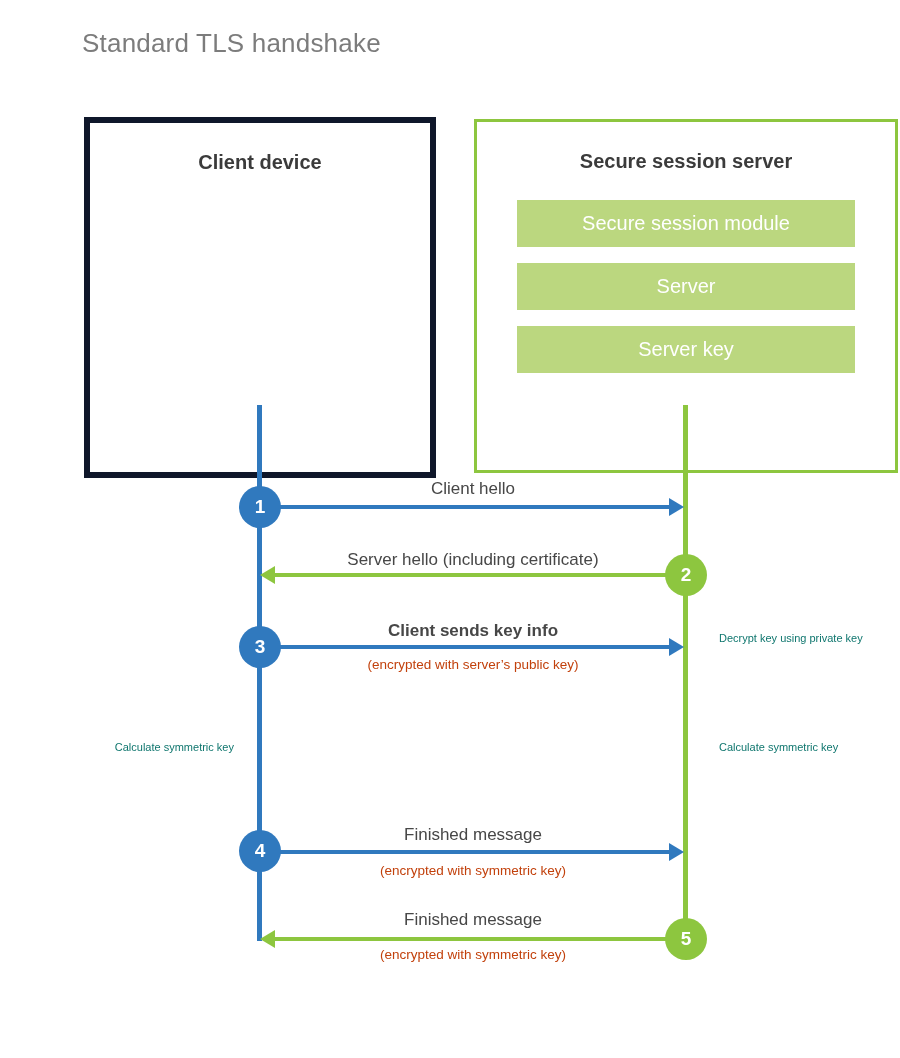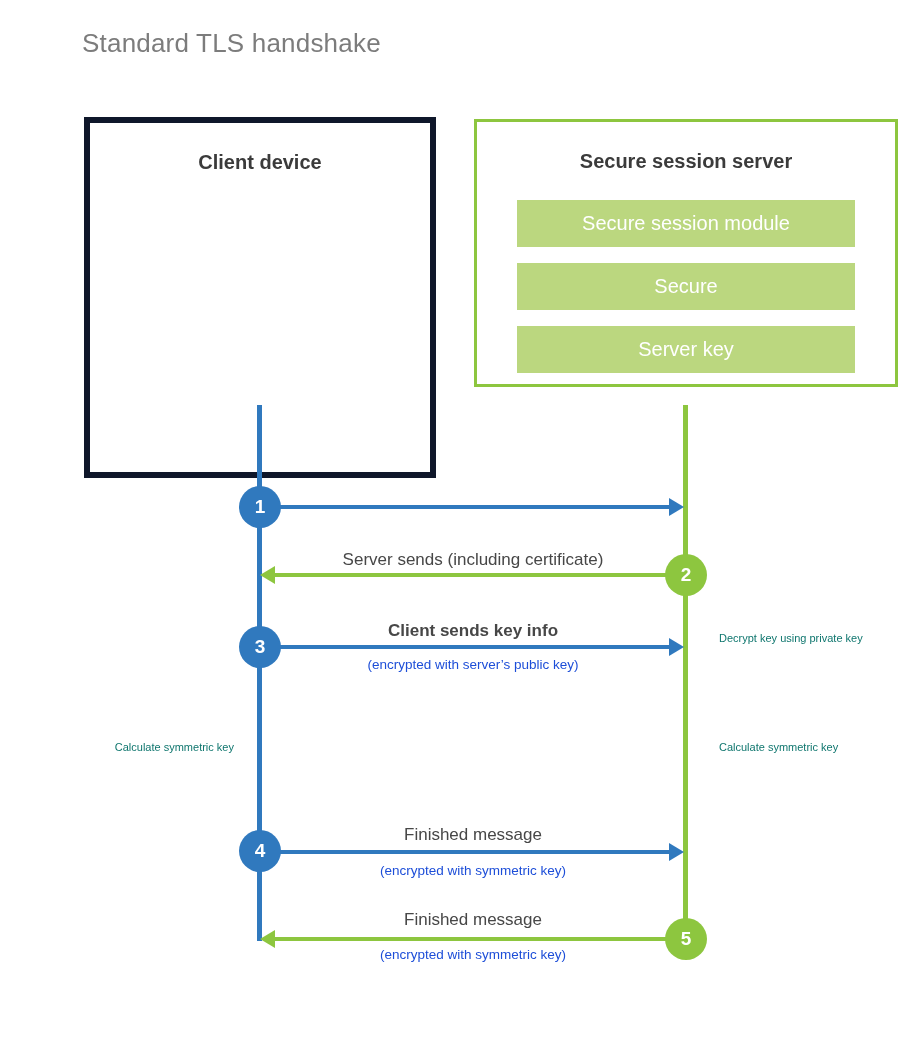--- a/index.html
+++ b/index.html
@@ -45,21 +45,21 @@
     left: 40px;
     top: 117px;
     width: 352px;
     height: 361px;
     border: 6px solid #0f172a;
   }
   .party-box.server {
     left: 430px;
     top: 119px;
     width: 424px;
-    height: 268px;
+    height: 354px;
     border: 3px solid #8DC63F;
   }
   .party-title {
     position: absolute;
     left: 0;
     right: 0;
     top: 28px;
     text-align: center;
     font-size: 20px;
     font-weight: bold;
@@ -167,21 +167,21 @@
   .msg-label {
     position: absolute;
     text-align: center;
     color: #474747;
     font-size: 17px;
     white-space: nowrap;
   }
   .msg-sub {
     position: absolute;
     text-align: center;
-    color: #1d4ed8;
+    color: #c2410c;
     font-size: 13.5px;
     white-space: nowrap;
   }
 
   
   .side-note {
     position: absolute;
     color: #0f766e;
     font-size: 11px;
     line-height: 1.30;
@@ -196,34 +196,35 @@
 
   <div class="page-title">Standard TLS handshake</div>
 
   <div class="party-box client">
     <div class="party-title">Client device</div>
   </div>
 
   <div class="party-box server">
     <div class="party-title">Secure session server</div>
     <div class="server-module m0">Secure session module</div>
-    <div class="server-module m1">Secure</div>
+    <div class="server-module m1">Server</div>
     <div class="server-module m2">Server key</div>
   </div>
 
   <div class="lifeline client-line"></div>
   <div class="lifeline server-line"></div>
 
   <div class="arrow-line blue" style="left:216px; top:505px; width:409px;"></div>
   <div class="arrow-head right blue" style="left:625px; top:498px;"></div>
+  <div class="msg-label" style="left:216px; top:479px; width:426px;">Client hello</div>
   <div class="step-circle blue" style="left:195px; top:486px;">1</div>
 
   <div class="arrow-line green" style="left:231px; top:573px; width:410px;"></div>
   <div class="arrow-head left green" style="left:216px; top:566px;"></div>
-  <div class="msg-label" style="left:216px; top:550px; width:426px;">Server sends (including certificate)</div>
+  <div class="msg-label" style="left:216px; top:550px; width:426px;">Server hello (including certificate)</div>
   <div class="step-circle green" style="left:621px; top:554px;">2</div>
 
   <div class="arrow-line blue" style="left:216px; top:645px; width:409px;"></div>
   <div class="arrow-head right blue" style="left:625px; top:638px;"></div>
   <div class="msg-label" style="left:216px; top:621px; width:426px;font-weight:bold;">Client sends key info</div>
   <div class="msg-sub" style="left:216px; top:657px; width:426px;">(encrypted with server’s public key)</div>
   <div class="step-circle blue" style="left:195px; top:626px;">3</div>
 
   <div class="side-note left-align" style="left:675px; top:631px; width:190px;">Decrypt key using private key</div>
 

